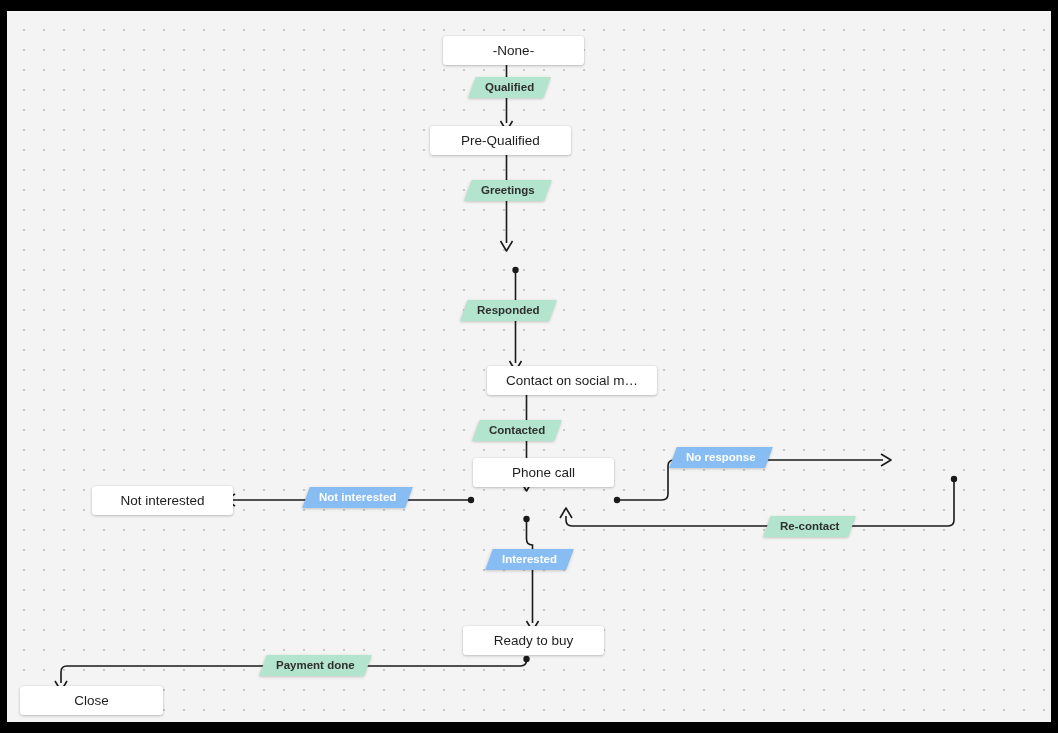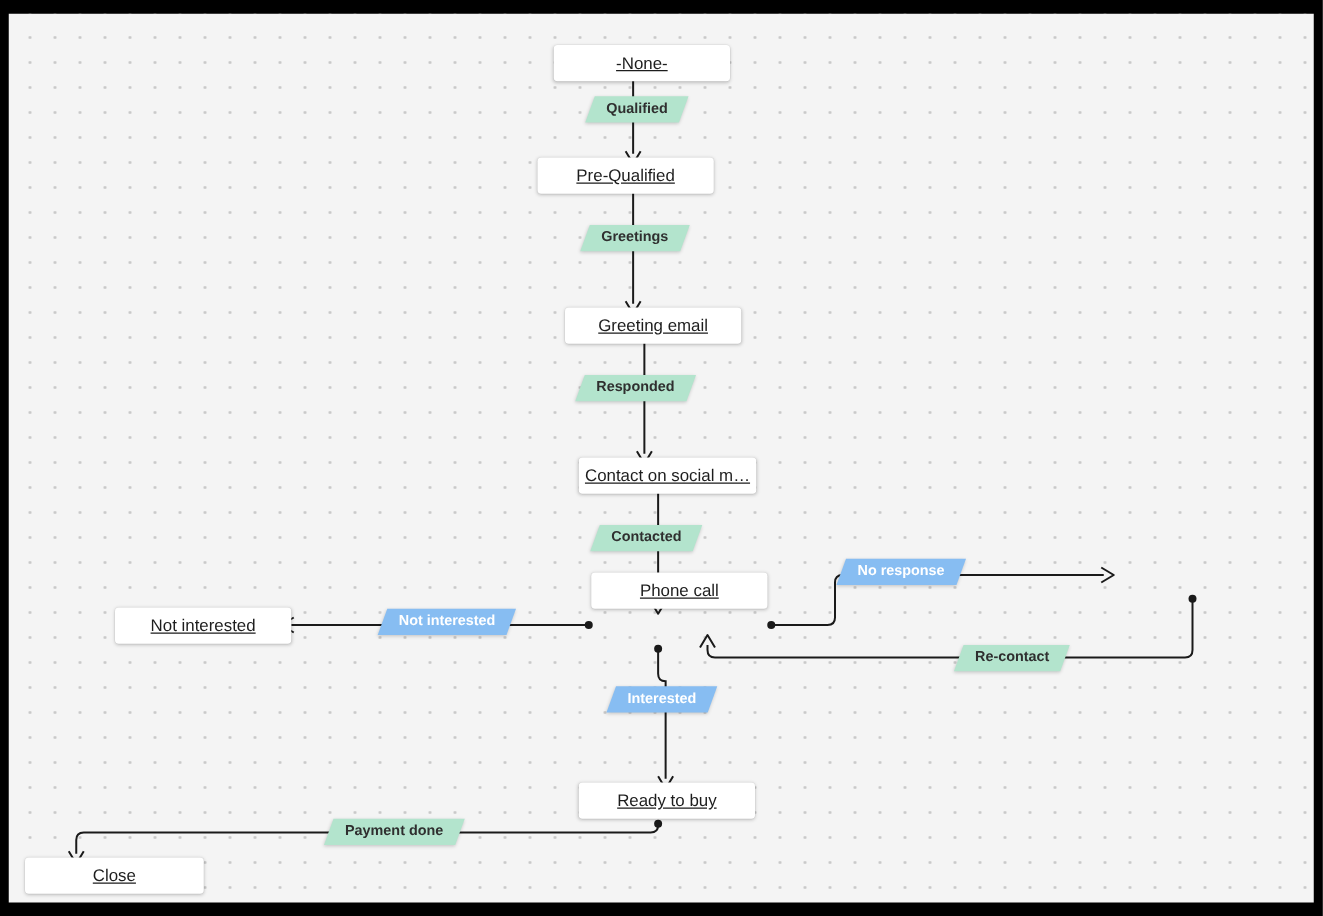--- a/index.html
+++ b/index.html
@@ -35,21 +35,20 @@
     box-shadow: 0 1px 3px rgba(0,0,0,0.22), 0 0 0 0.5px rgba(0,0,0,0.05);
     display: flex;
     align-items: center;
     justify-content: center;
     font-size: 13.5px;
     color: #1d1d1d;
     white-space: nowrap;
     overflow: hidden;
     z-index: 5;
     user-select: none;
-    text-decoration: underline;
   }
   .label {
     position: absolute;
     height: 21px;
     line-height: 21px;
     padding: 0 13px;
     font-size: 11.5px;
     font-weight: bold;
     transform: skewX(-20deg);
     box-shadow: 0 1px 3px rgba(0,0,0,0.20);
@@ -150,25 +149,22 @@
     </svg>
 
     <div class="node" style="left:436px; top:25px; width:141px; height:29px;">
       <span>-None-</span>
     </div>
 
     <div class="node" style="left:423px; top:115px; width:141px; height:29px;">
       <span>Pre-Qualified</span>
     </div>
 
-    <div class="node" style="left:445px; top:235px; width:141px; height:29px;">
-      <span>Greeting email</span>
-    </div>
-
-    <div class="node" style="left:456px; top:355px; width:142px; height:29px;text-align:right;">
+
+    <div class="node" style="left:480px; top:355px; width:170px; height:29px;text-align:right;">
       <span>Contact on social m…</span>
     </div>
 
     <div class="node" style="left:466px; top:447px; width:141px; height:29px;">
       <span>Phone call</span>
     </div>
 
     <div class="node" style="left:85px; top:475px; width:141px; height:29px;">
       <span>Not interested</span>
     </div>

